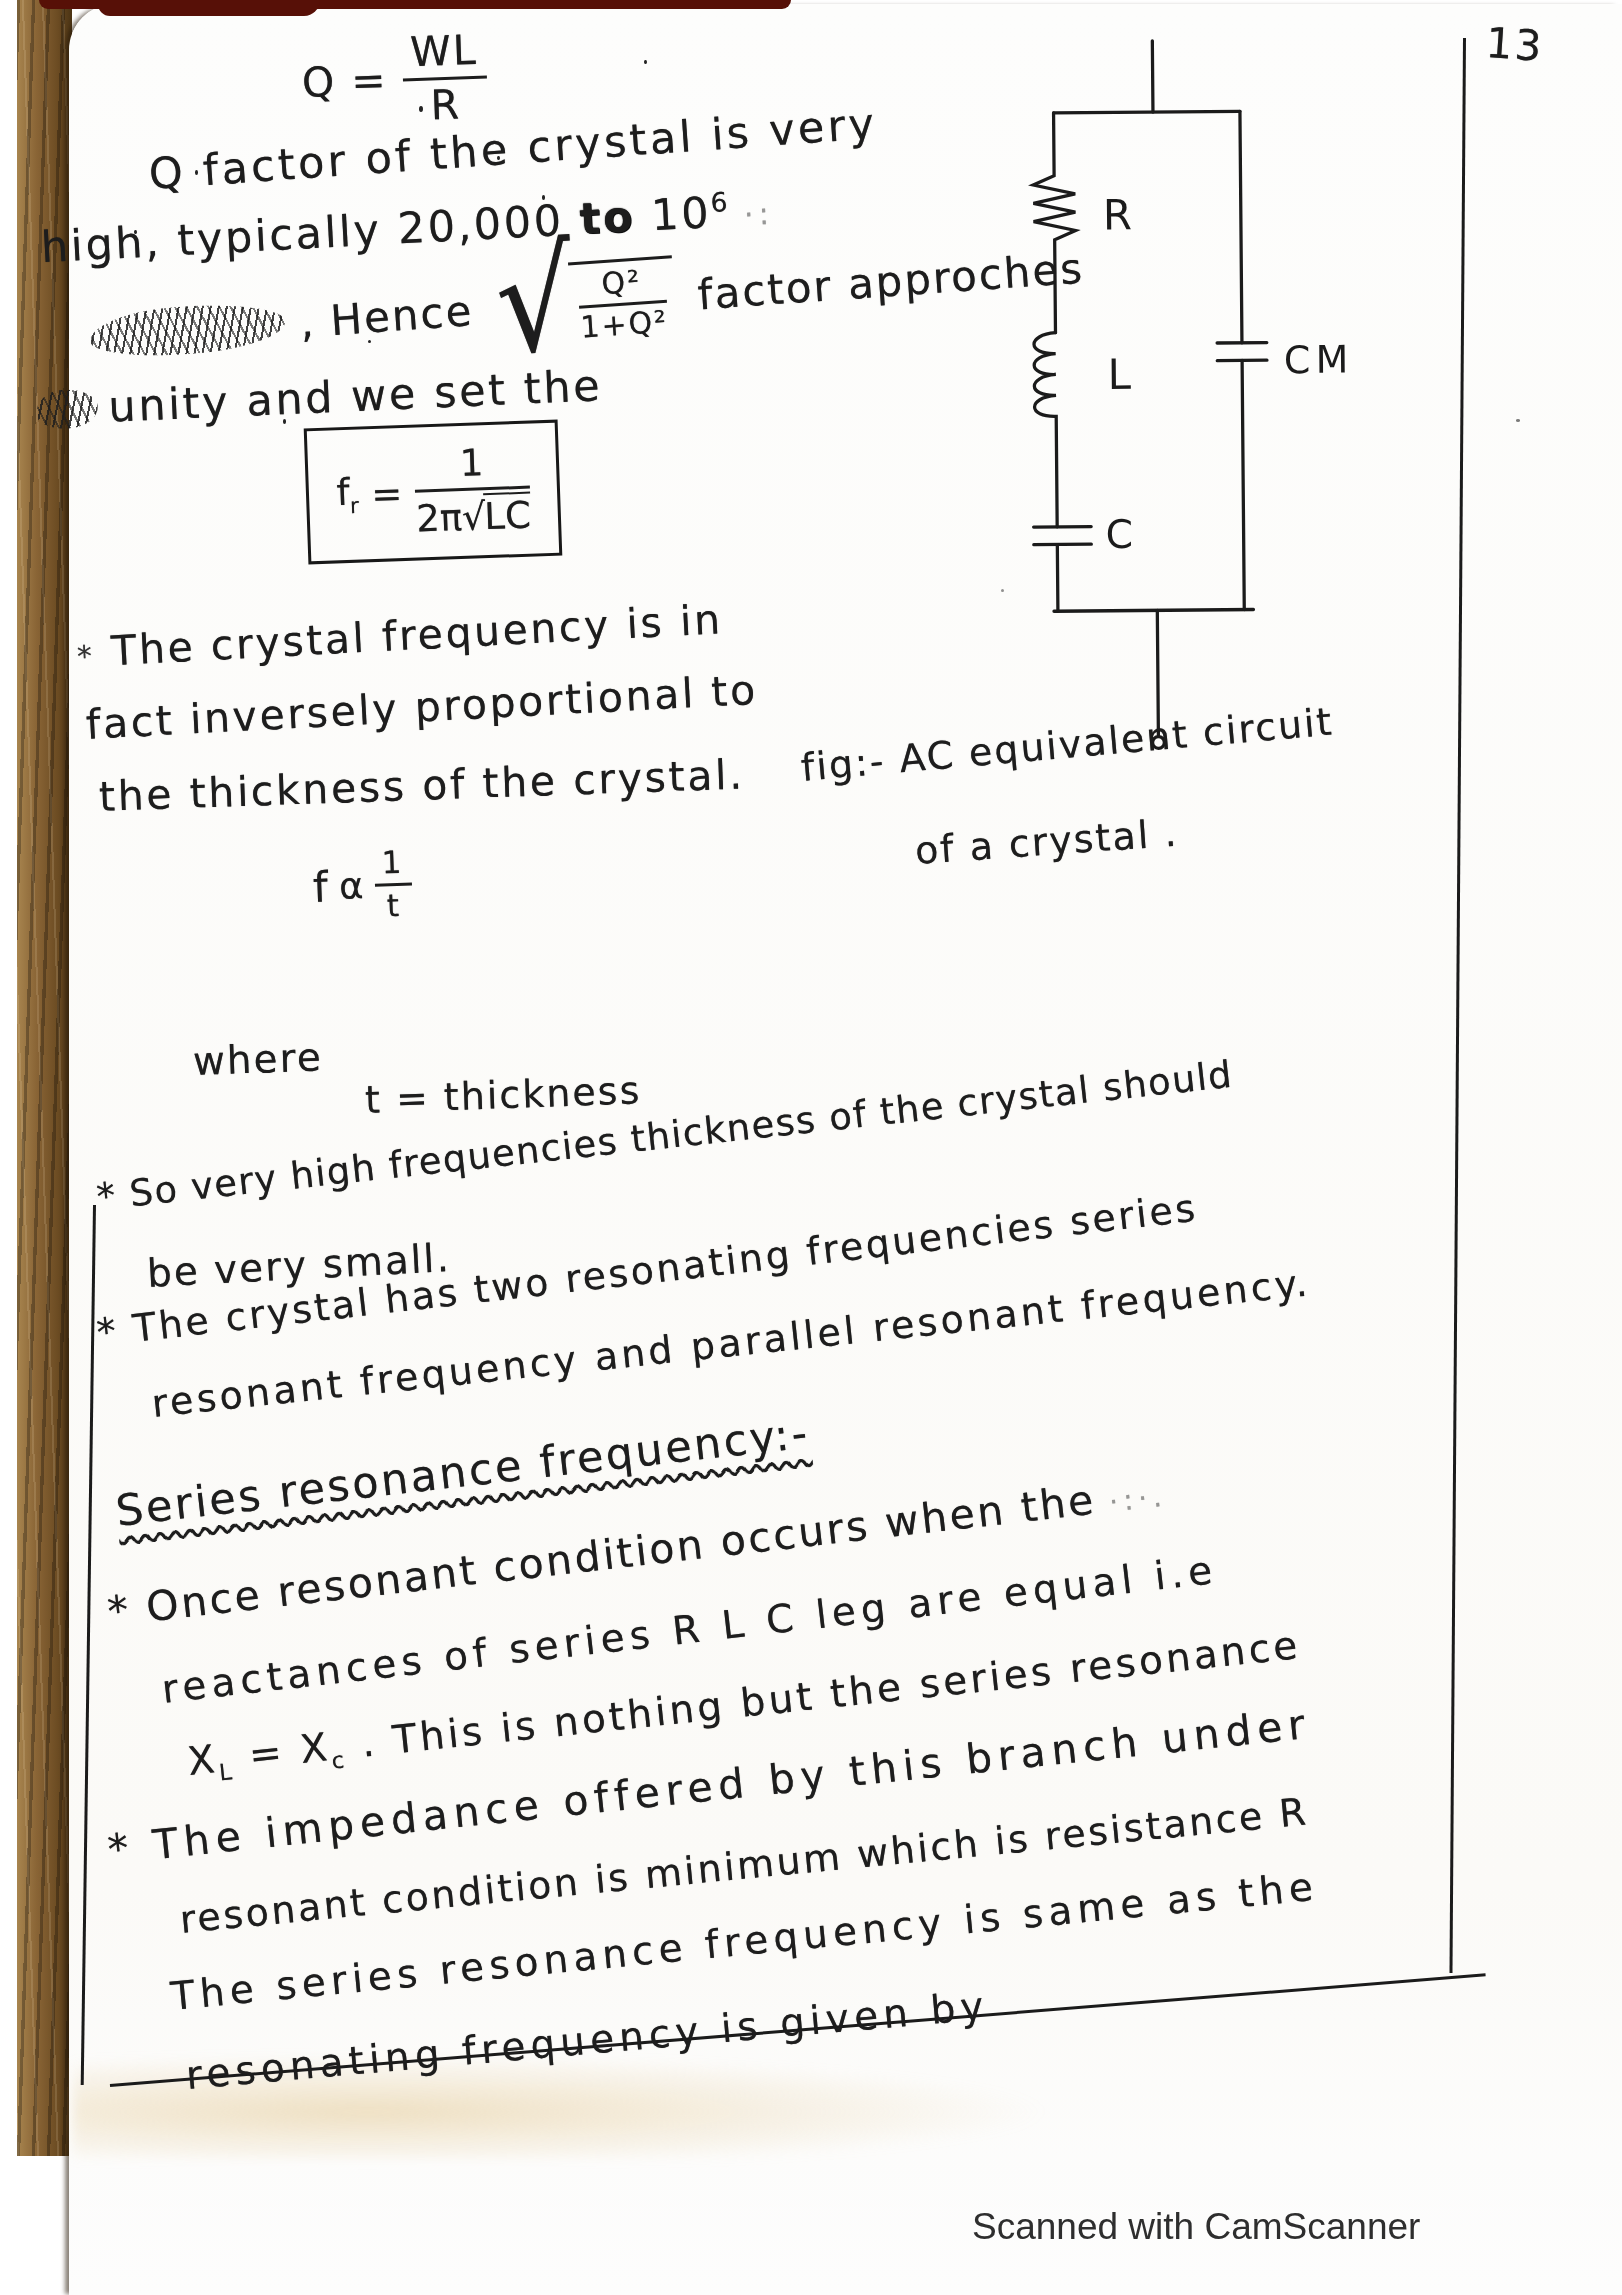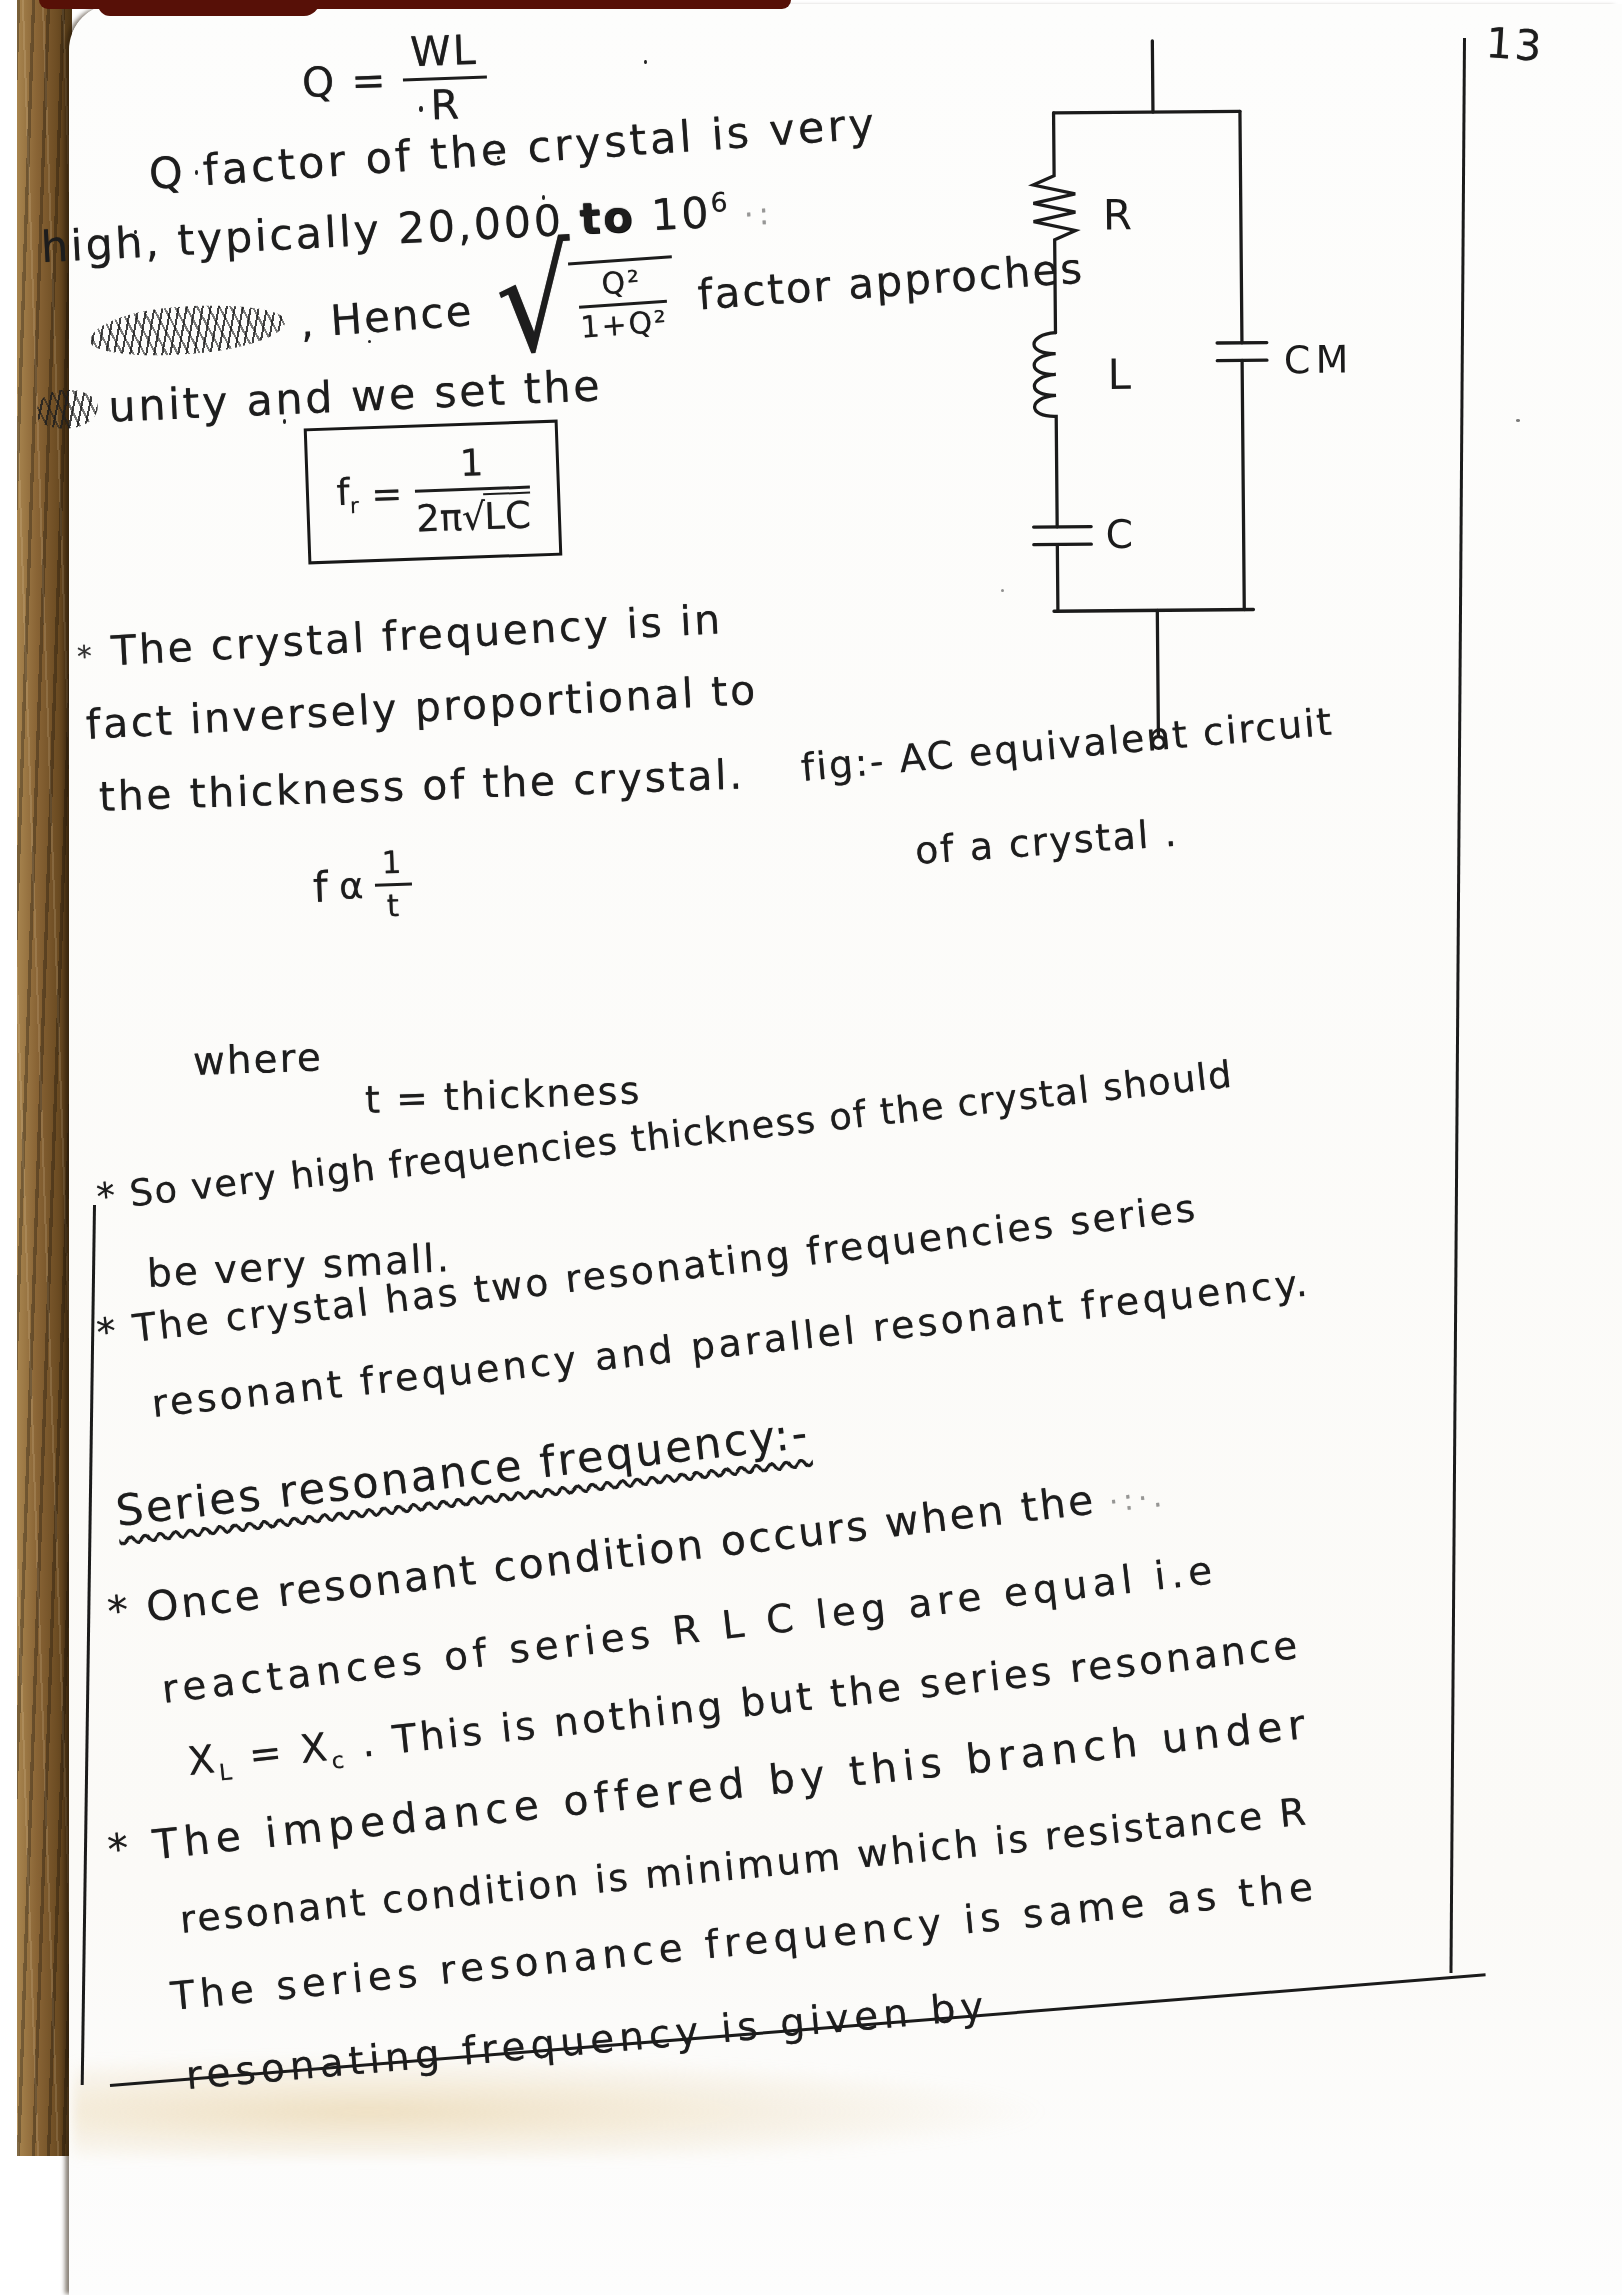--- a/index.html
+++ b/index.html
@@ -167,14 +167,15 @@
   <div class="dot" style="left:542px;top:195px;width:3.3px;height:4.6px;"></div>
   <div class="dot" style="left:497px;top:156px;width:2.6px;height:3.9px;"></div>
   <div class="dot" style="left:368px;top:340px;width:3.3px;height:3.3px;"></div>
   <div class="dot" style="left:283px;top:419px;width:3.3px;height:4.6px;"></div>
   <div class="dot" style="left:644px;top:60px;width:2.6px;height:3.9px;"></div>
   <div class="dot" style="left:195px;top:170px;width:3.3px;height:5.2px;"></div>
   <div class="dot" style="left:134px;top:230px;width:2.6px;height:3.9px;"></div>
   <div class="dot" style="left:1001px;top:589px;width:3.3px;height:3.3px;opacity:.5;"></div>
   <div class="dot" style="left:1516px;top:419px;width:3.9px;height:2.6px;opacity:.6;"></div>
 
+  <div class="wm">Scanned with CamScanner</div>
 </div>
 
 
 </body></html>

